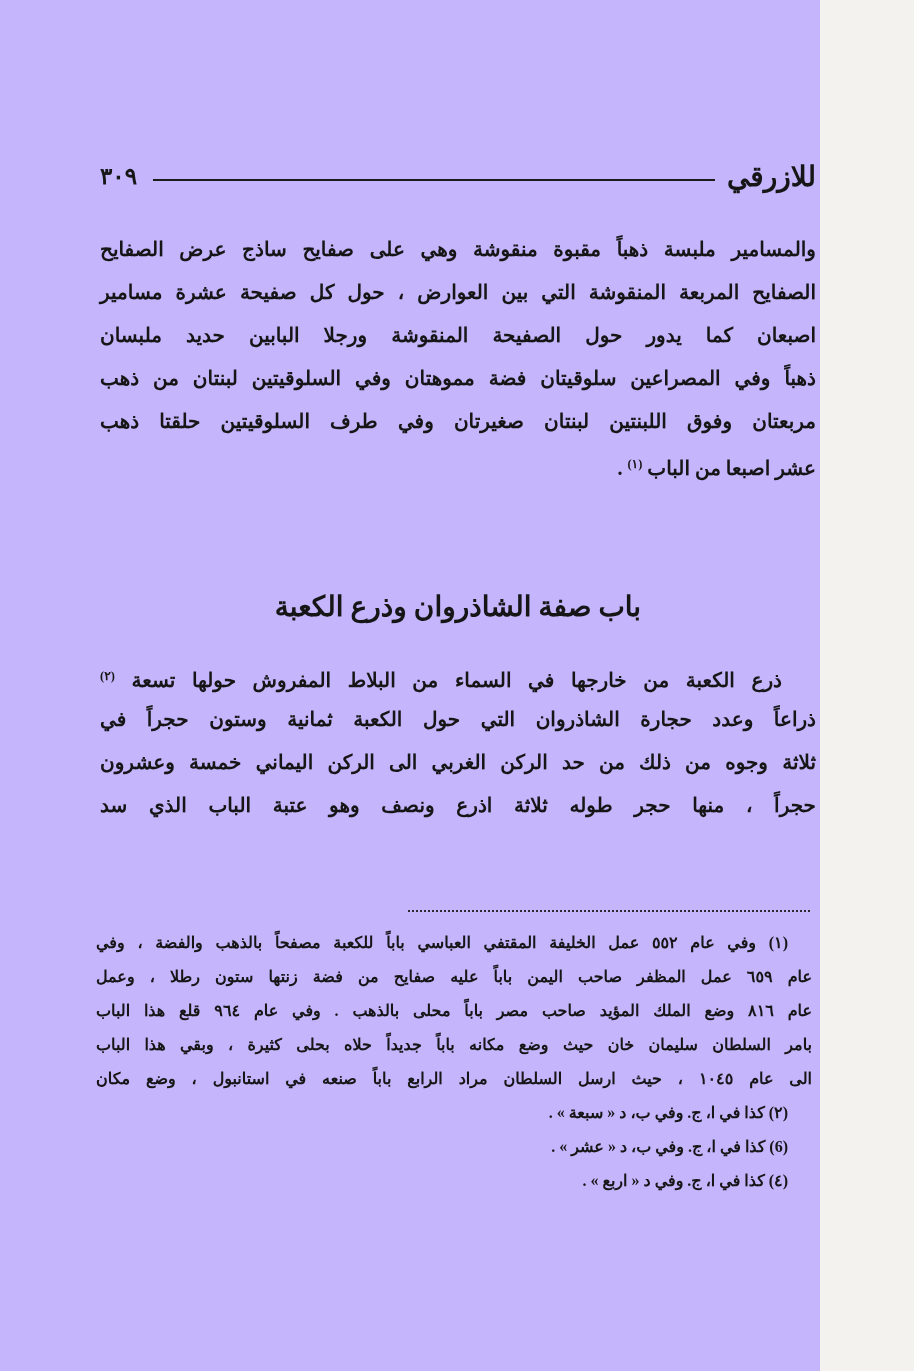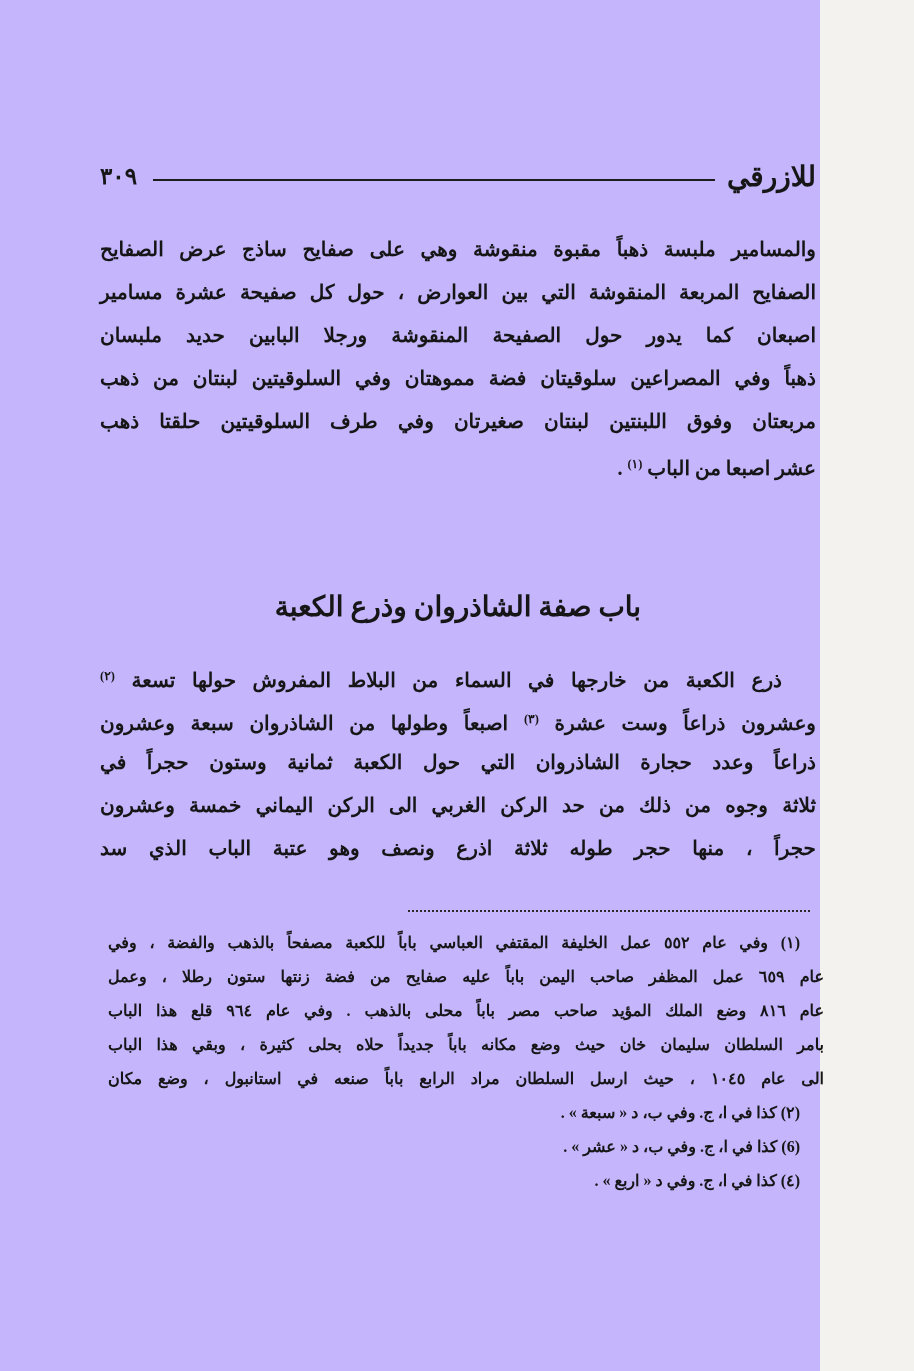--- a/index.html
+++ b/index.html
@@ -76,21 +76,21 @@
   }
   
   .footnote-separator {
     position: absolute;
     top: 910px; left: 408px; width: 402px;
     height: 0;
     border-top: 2px dotted #2a2a2a;
   }
   .footnotes {
     position: absolute;
-    top: 926px; left: 108px; width: 716px;
+    top: 926px; left: 96px; width: 716px;
     direction: rtl;
     font-size: 16px; font-weight: 700;
   }
   .footnotes .line {
     height: 34px; line-height: 34px;
     white-space: nowrap;
     text-align: justify;
     text-align-last: justify;
   }
   .footnotes .line.short {
@@ -117,21 +117,20 @@
     <div class="line">اصبعان كما يدور حول الصفيحة المنقوشة ورجلا البابين حديد ملبسان</div>
     <div class="line">ذهباً وفي المصراعين سلوقيتان فضة مموهتان وفي السلوقيتين لبنتان من ذهب</div>
     <div class="line">مربعتان وفوق اللبنتين لبنتان صغيرتان وفي طرف السلوقيتين حلقتا ذهب</div>
     <div class="line short">عشر اصبعا من الباب <sup class="fn-mark">(١)</sup> .</div>
   </div>
 
   <div class="section-heading">باب صفة الشاذروان وذرع الكعبة</div>
 
   <div class="body-block para-2">
     <div class="line indent-first">ذرع الكعبة من خارجها في السماء من البلاط المفروش حولها تسعة <sup class="fn-mark">(٢)</sup></div>
-    <div class="line">وعشرون ذراعاً وست عشرة <sup class="fn-mark">(٣)</sup> اصبعاً وطولها من الشاذروان سبعة وعشرون</div>
     <div class="line">ذراعاً وعدد حجارة الشاذروان التي حول الكعبة ثمانية وستون حجراً في</div>
     <div class="line">ثلاثة وجوه من ذلك من حد الركن الغربي الى الركن اليماني خمسة وعشرون</div>
     <div class="line">حجراً ، منها حجر طوله ثلاثة اذرع ونصف وهو عتبة الباب الذي سد</div>
   </div>
 
   <div class="footnote-separator"></div>
 
   <div class="footnotes">
     <div class="line indent-first">(١) وفي عام ٥٥٢ عمل الخليفة المقتفي العباسي باباً للكعبة مصفحاً بالذهب والفضة ، وفي</div>
     <div class="line">عام ٦٥٩ عمل المظفر صاحب اليمن باباً عليه صفايح من فضة زنتها ستون رطلا ، وعمل</div>

